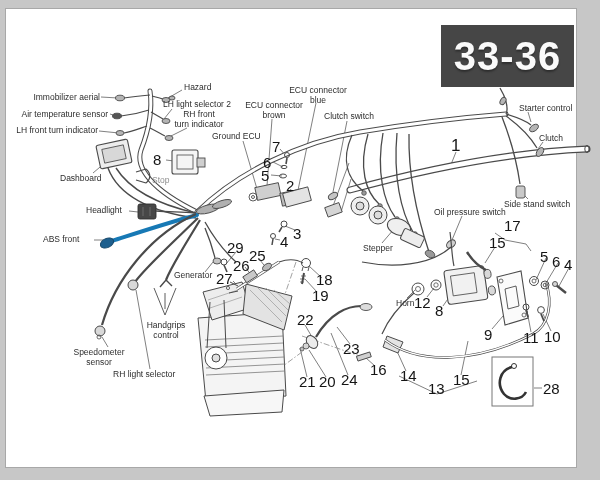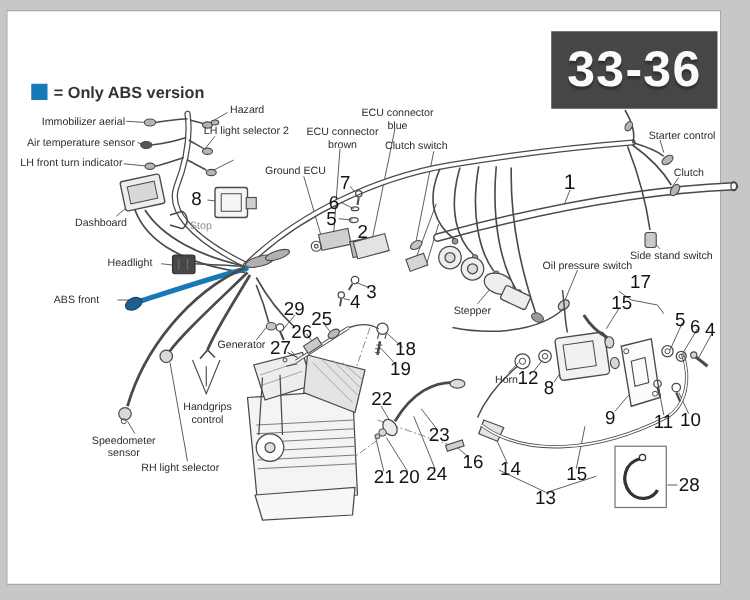--- a/index.html
+++ b/index.html
@@ -336,37 +336,35 @@
       <path d="M205,228 C210,240 213,250 215,258" stroke-width="1.3"></path>
       <ellipse cx="217" cy="261" rx="4" ry="3" fill="#c5c5c5" stroke-width="0.9"></ellipse>
       <path d="M205,222 C215,240 225,252 236,262" stroke-width="1.3"></path>
     </g>
   </svg>
 
   <div class="badge">
     <span>33-36</span>
   </div>
 
-  <div class="legend">
-    <span class="swatch"></span>
-    <span>= Only ABS version</span>
-  </div>
 
   <div class="lbl r" style="left:14px;top:92px;width:86px">Immobilizer aerial</div>
   <div class="lbl r" style="left:8px;top:109px;width:100px">Air temperature sensor</div>
   <div class="lbl r" style="left:0px;top:125px;width:98px">LH front turn indicator</div>
   <div class="lbl" style="left:60px;top:173px">Dashboard</div>
   <div class="lbl" style="left:184px;top:82px">Hazard</div>
   <div class="lbl" style="left:163px;top:99px">LH light selector 2</div>
+  <div class="lbl c" style="left:156px;top:109px;width:86px">RH front
+turn indicator</div>
   <div class="lbl" style="left:212px;top:131px">Ground ECU</div>
   <div class="lbl c" style="left:233px;top:100px;width:82px">ECU connector
 brown</div>
   <div class="lbl c" style="left:277px;top:85px;width:82px">ECU connector
 blue</div>
-  <div class="lbl" style="left:308px;top:111px">Clutch switch</div>
+  <div class="lbl" style="left:324px;top:111px">Clutch switch</div>
   <div class="lbl" style="left:519px;top:103px">Starter control</div>
   <div class="lbl" style="left:539px;top:133px">Clutch</div>
   <div class="lbl" style="left:504px;top:199px">Side stand switch</div>
   <div class="lbl" style="left:434px;top:207px">Oil pressure switch</div>
   <div class="lbl" style="left:363px;top:243px">Stepper</div>
   <div class="lbl" style="left:396px;top:298px">Horn</div>
   <div class="lbl muted" style="left:152px;top:175px">Stop</div>
   <div class="lbl" style="left:86px;top:205px">Headlight</div>
   <div class="lbl" style="left:43px;top:234px">ABS front</div>
   <div class="lbl c" style="left:66px;top:347px;width:66px">Speedometer
@@ -389,21 +387,21 @@
   <div class="num" style="left:216px;top:270px">27</div>
   <div class="num" style="left:316px;top:271px">18</div>
   <div class="num" style="left:312px;top:287px">19</div>
   <div class="num" style="left:297px;top:311px">22</div>
   <div class="num" style="left:343px;top:340px">23</div>
   <div class="num" style="left:299px;top:373px">21</div>
   <div class="num" style="left:319px;top:373px">20</div>
   <div class="num" style="left:341px;top:371px">24</div>
   <div class="num" style="left:370px;top:361px">16</div>
   <div class="num" style="left:400px;top:367px">14</div>
-  <div class="num" style="left:428px;top:390px">13</div>
+  <div class="num" style="left:428px;top:380px">13</div>
   <div class="num" style="left:453px;top:371px">15</div>
   <div class="num" style="left:543px;top:380px">28</div>
   <div class="num" style="left:414px;top:294px">12</div>
   <div class="num" style="left:435px;top:302px">8</div>
   <div class="num" style="left:484px;top:326px">9</div>
   <div class="num" style="left:523px;top:329px">11</div>
   <div class="num" style="left:544px;top:328px">10</div>
   <div class="num" style="left:540px;top:248px">5</div>
   <div class="num" style="left:552px;top:253px">6</div>
   <div class="num" style="left:564px;top:256px">4</div>

